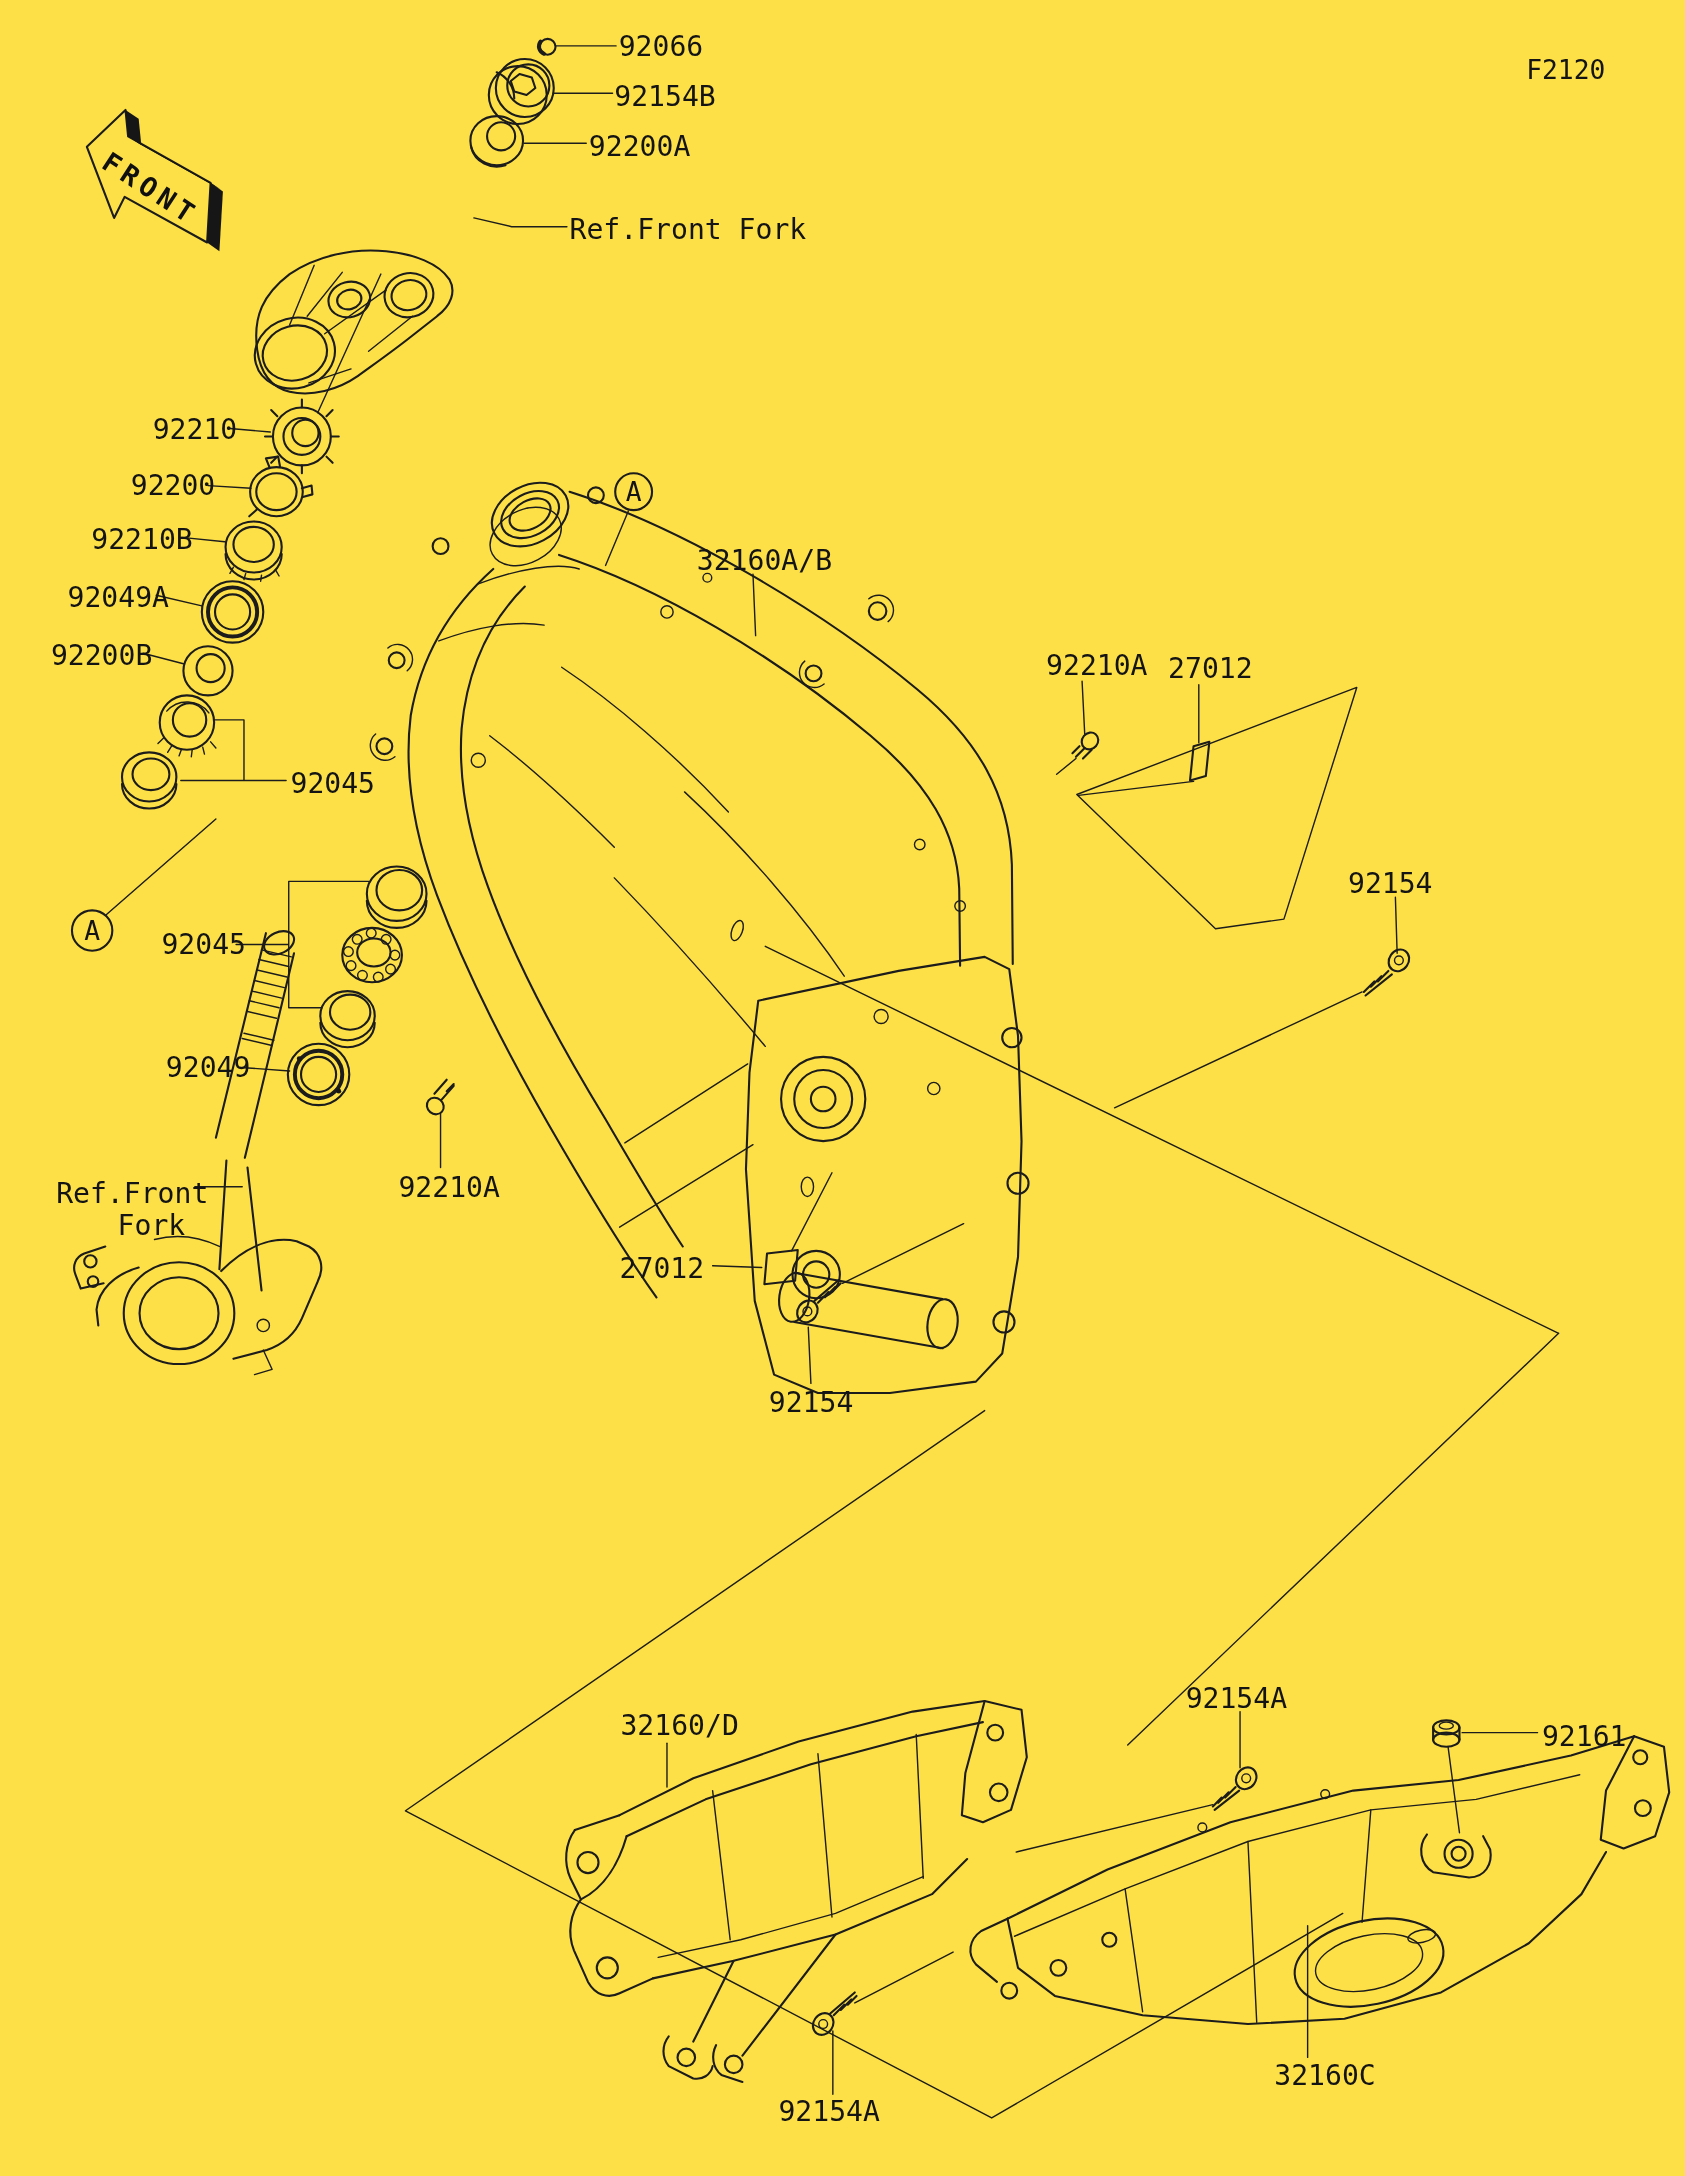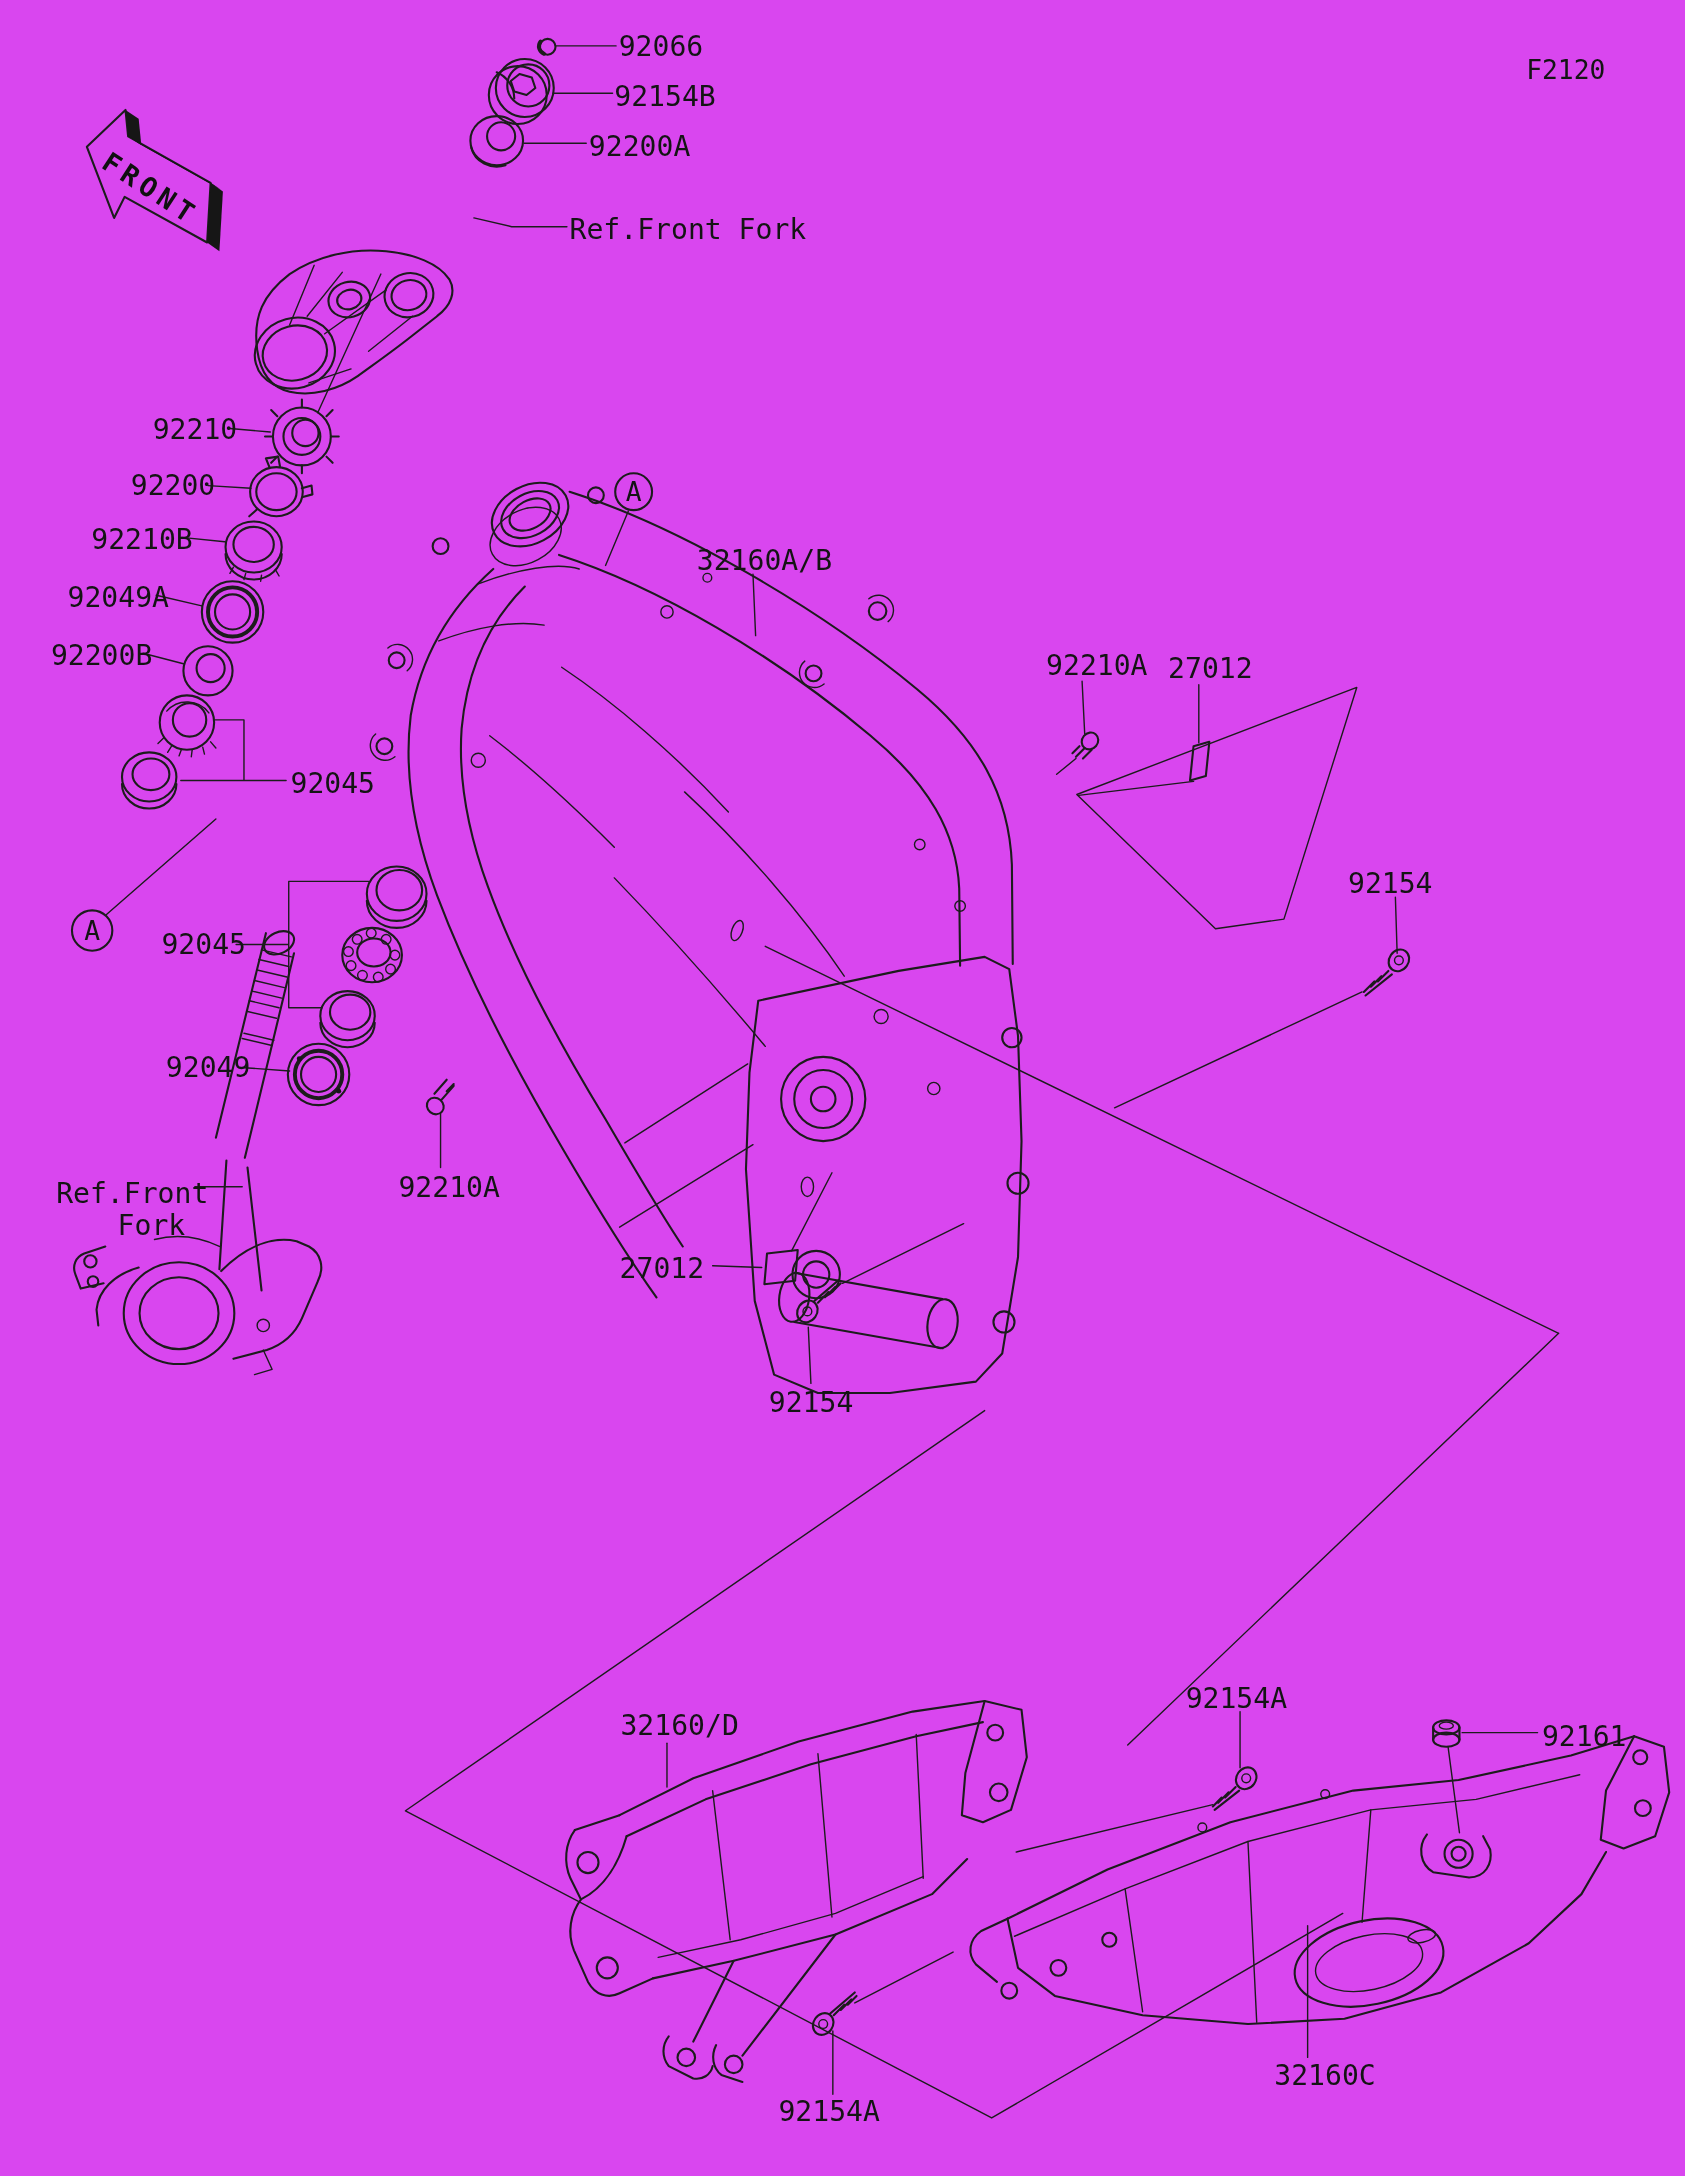--- a/index.html
+++ b/index.html
@@ -1,16 +1,16 @@
 <!DOCTYPE html>
 <html style="font-size:14px"><head>
 <meta charset="utf-8">
 <style>
   html,body{margin:0;padding:0;background:#ffffff;}
-  #stage{position:relative;width:1685px;height:2177px;background:#d946ef;overflow:hidden;}
+  #stage{position:relative;width:1685px;height:2177px;background:#fde047;overflow:hidden;}
   svg{display:block;}
   .ln{stroke:#1c1c1c;stroke-width:2.4;fill:none;stroke-linecap:round;stroke-linejoin:round;}
   .ln-thin{stroke:#1c1c1c;stroke-width:1.6;fill:none;stroke-linecap:round;stroke-linejoin:round;}
   .ln-bold{stroke:#1c1c1c;stroke-width:4.5;fill:none;stroke-linecap:round;}
   .fillk{fill:#161616;stroke:none;}
   .lbl{font-family:"DejaVu Sans Mono",monospace;font-size:32px;fill:#141414;}
   .lbl-small{font-family:"DejaVu Sans Mono",monospace;font-size:30px;fill:#141414;}
   .lbl-a{font-family:"DejaVu Sans Mono",monospace;font-size:30px;fill:#141414;text-anchor:middle;}
   .front-txt{font-family:"DejaVu Sans Mono",monospace;font-size:31px;font-weight:bold;fill:#101010;letter-spacing:6px;}
 </style>

